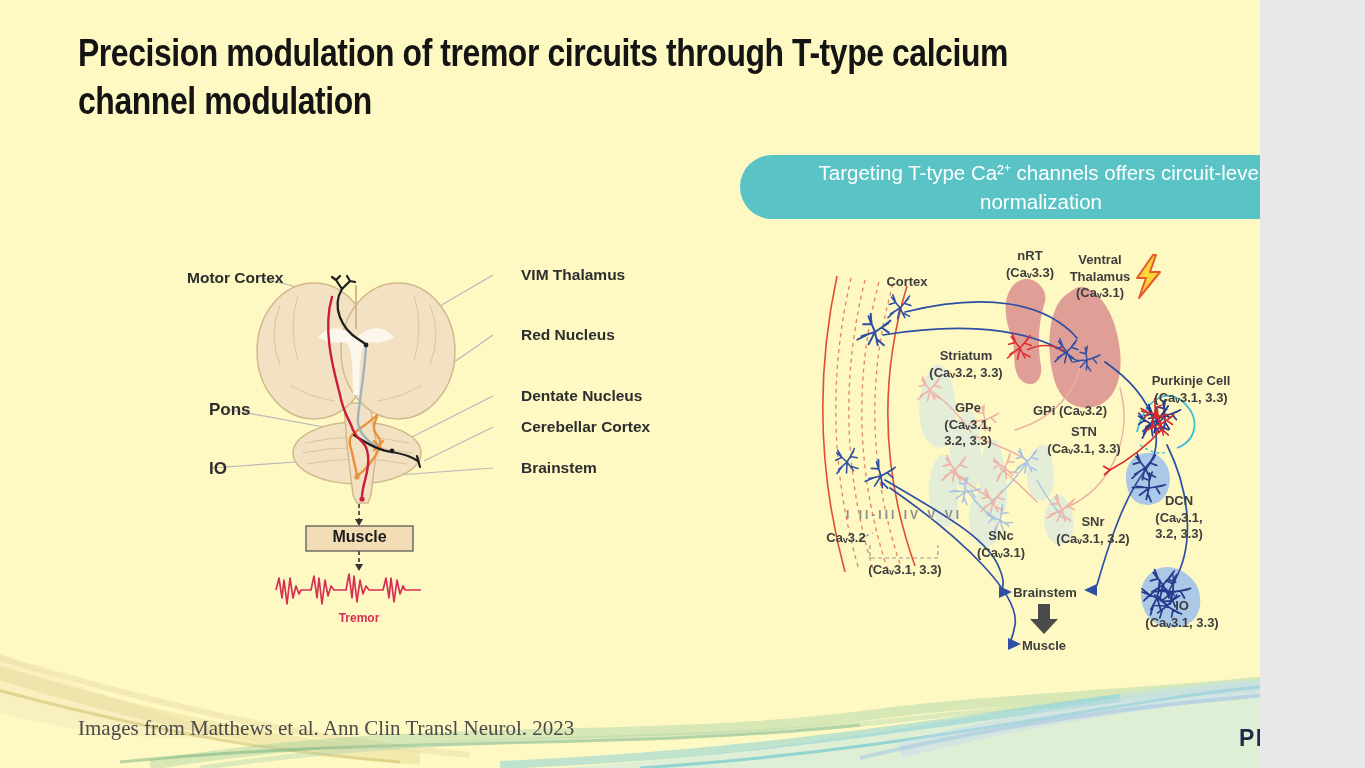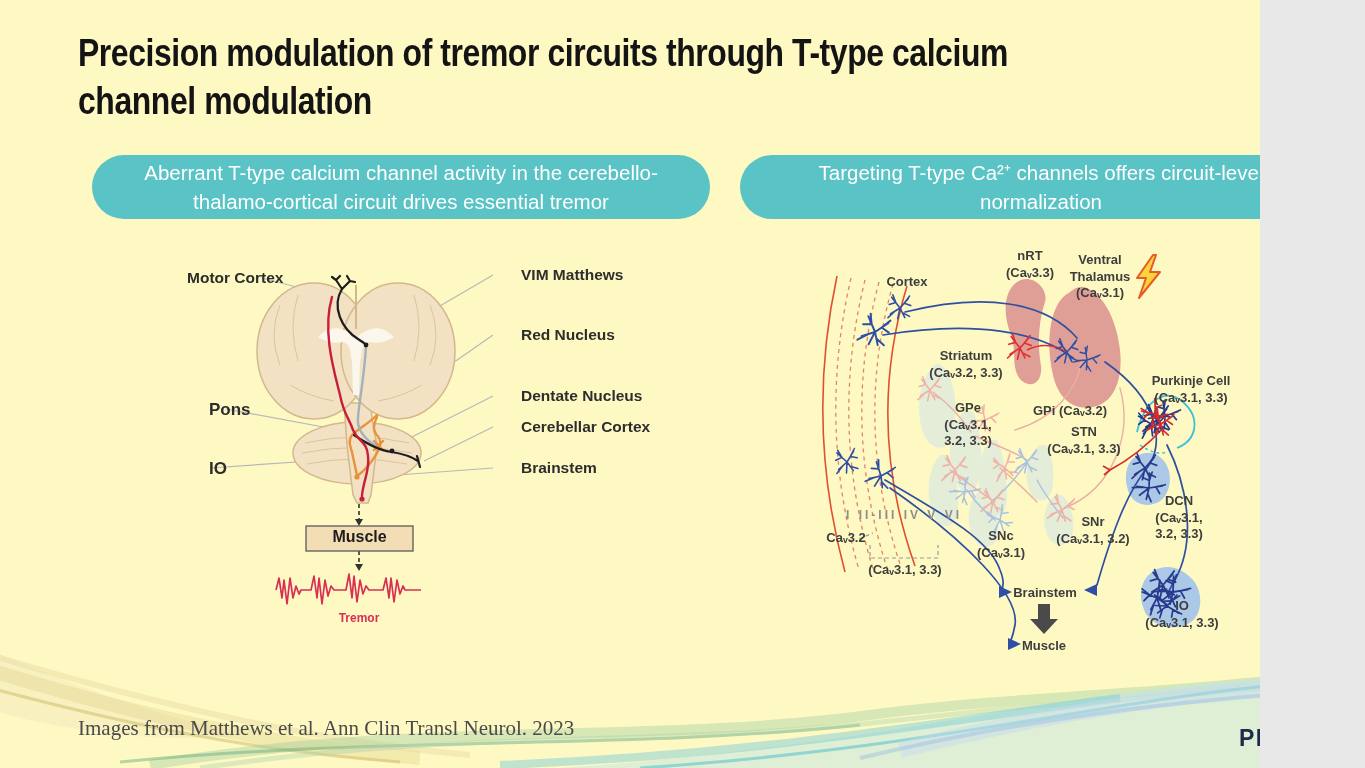--- a/index.html
+++ b/index.html
@@ -35,23 +35,20 @@
 </head>
 <body>
 
 <div class="slide">
 
   <div class="title">
     <div>Precision modulation of tremor circuits through T-type calcium</div>
     <div>channel modulation</div>
   </div>
 
-  <div class="banner banner-left">
-    <span>Aberrant T-type calcium channel activity in the cerebello-thalamo-cortical circuit drives essential tremor</span>
-  </div>
   <div class="banner banner-right">
     <span>Targeting T-type Ca²⁺ channels offers circuit-level normalization</span>
   </div>
 
   <div class="ldg">
     <svg width="520" height="420" viewBox="0 0 520 420">
 
       <g stroke="#b8b8b8" stroke-width="1.2">
         <line x1="132" y1="33" x2="205" y2="52"></line>
         <line x1="363" y1="30" x2="243" y2="100"></line>
@@ -111,21 +108,21 @@
         <line x1="229" y1="306" x2="229" y2="319" stroke-dasharray="4,3"></line>
         <polygon points="225,319 233,319 229,326" stroke="none"></polygon>
       </g>
 
       <rect x="176" y="281" width="107" height="25" fill="#F2DDB5" stroke="#5a5a5a" stroke-width="1.3"></rect>
 
       <path d="M146,345 l3,-12 l3,20 l2,-18 l3,24 l3,-26 l3,20 l3,-12 l3,8 l2,-4 h10 l3,-14 l3,22 l2,-20 l3,26 l3,-24 l3,16 l3,-10 l3,4 h12 l3,-16 l3,24 l2,-22 l3,26 l3,-22 l3,14 l3,-8 l3,4 h14 l3,-12 l3,20 l2,-20 l3,24 l3,-22 l3,14 l3,-8 l2,4 h16" stroke="#D82F55" stroke-width="1.7" fill="none" stroke-linejoin="round"></path>
     </svg>
 
     <div class="lbl" style="left:33px;top:24px">Motor Cortex</div>
-    <div class="lbl" style="left:367px;top:21px">VIM Matthews</div>
+    <div class="lbl" style="left:367px;top:21px">VIM Thalamus</div>
     <div class="lbl" style="left:367px;top:81px">Red Nucleus</div>
     <div class="lbl" style="left:55px;top:155px;font-size:17px">Pons</div>
     <div class="lbl" style="left:367px;top:142px">Dentate Nucleus</div>
     <div class="lbl" style="left:367px;top:173px">Cerebellar Cortex</div>
     <div class="lbl" style="left:55px;top:214px;font-size:17px">IO</div>
     <div class="lbl" style="left:367px;top:214px">Brainstem</div>
     <div class="muscle-lbl">Muscle</div>
     <div class="tremor-lbl">Tremor</div>
   </div>
 

